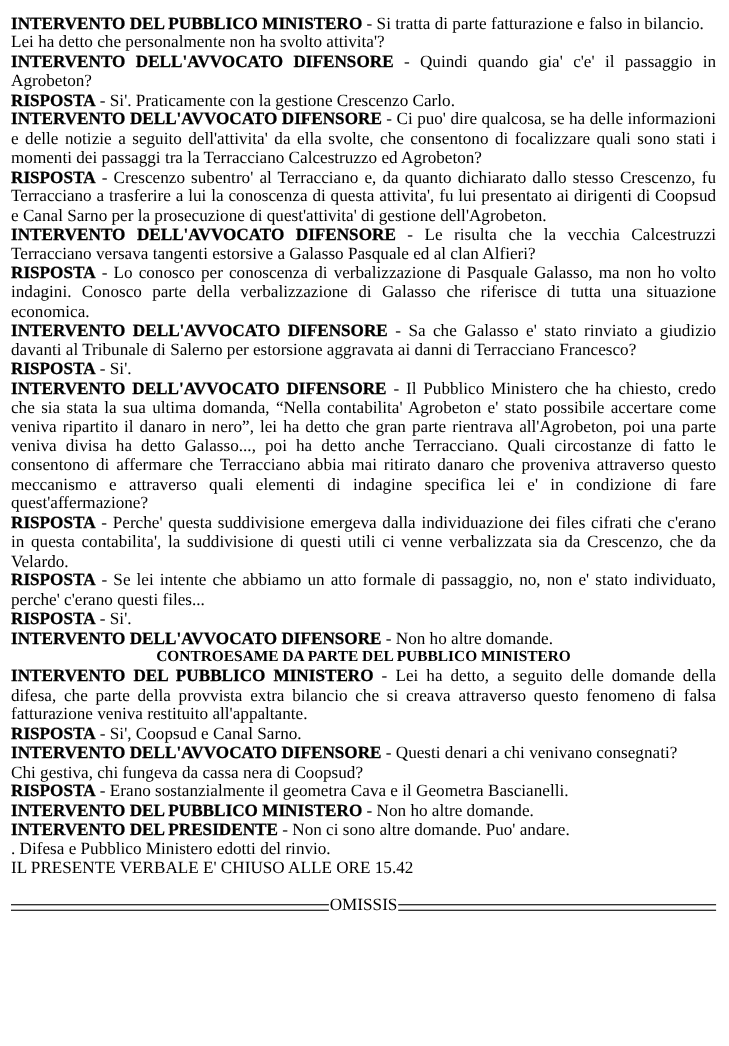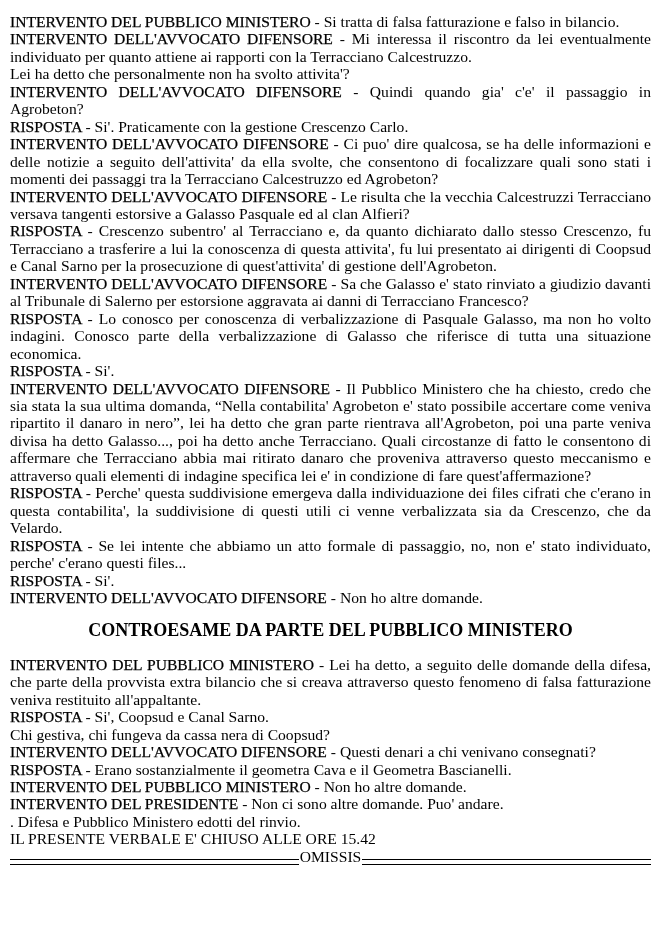--- a/index.html
+++ b/index.html
@@ -8,59 +8,58 @@
     position: relative;
     width: 663px; height: 951px;
     font-family: "Liberation Serif", "DejaVu Serif", serif;
     font-size: 15.6px;
     line-height: 17.45px;
     color: #000;
     padding: 13px 12px 0 10px;
     box-sizing: border-box;
   }
   .para { margin: 0; text-align: justify; text-align-last: left; }
-  .para .speaker { font-weight: normal; -webkit-text-stroke: 0.25px #000; }
+  .para .speaker { font-weight: bold; -webkit-text-stroke: 0.25px #000; }
   .para .sep { }
   .heading {
-    margin: 16px; text-align: center; font-weight: bold; font-size: 18px;
+    margin: 0; text-align: center; font-weight: bold; font-size: 14px;
   }
   .omissis {
-    display: flex; align-items: flex-end; margin-top: 0px;
+    display: flex; align-items: center; margin-top: 16px;
   }
   .omissis .rule { flex: 1; height: 4px; border-top: 1.2px solid #000; border-bottom: 1.2px solid #000; margin-top: 4px; }
   .omissis .label { padding: 0 1px; }
 </style>
 </head>
 <body>
 
 <div class="page">
   <div id="body-before">
-      <p class="para"><span class="speaker">INTERVENTO DEL PUBBLICO MINISTERO</span><span class="sep"> - </span><span>Si tratta di falsa fatturazione e falso in bilancio.</span></p>
-      <p class="para"><span class="speaker">INTERVENTO DELL'AVVOCATO DIFENSORE</span><span class="sep"> - </span><span>Mi interessa il riscontro da lei eventualmente individuato per quanto attiene ai rapporti con la Terracciano Calcestruzzo.</span></p>
+      <p class="para"><span class="speaker">INTERVENTO DEL PUBBLICO MINISTERO</span><span class="sep"> - </span><span>Si tratta di parte fatturazione e falso in bilancio.</span></p>
       <p class="para"><span>Lei ha detto che personalmente non ha svolto attivita'?</span></p>
       <p class="para"><span class="speaker">INTERVENTO DELL'AVVOCATO DIFENSORE</span><span class="sep"> - </span><span>Quindi quando gia' c'e' il passaggio in Agrobeton?</span></p>
       <p class="para"><span class="speaker">RISPOSTA</span><span class="sep"> - </span><span>Si'. Praticamente con la gestione Crescenzo Carlo.</span></p>
       <p class="para"><span class="speaker">INTERVENTO DELL'AVVOCATO DIFENSORE</span><span class="sep"> - </span><span>Ci puo' dire qualcosa, se ha delle informazioni e delle notizie a seguito dell'attivita' da ella svolte, che consentono di focalizzare quali sono stati i momenti dei passaggi tra la Terracciano Calcestruzzo ed Agrobeton?</span></p>
+      <p class="para"><span class="speaker">RISPOSTA</span><span class="sep"> - </span><span>Crescenzo subentro' al Terracciano e, da quanto dichiarato dallo stesso Crescenzo, fu Terracciano a trasferire a lui la conoscenza di questa attivita', fu lui presentato ai dirigenti di Coopsud e Canal Sarno per la prosecuzione di quest'attivita' di gestione dell'Agrobeton.</span></p>
       <p class="para"><span class="speaker">INTERVENTO DELL'AVVOCATO DIFENSORE</span><span class="sep"> - </span><span>Le risulta che la vecchia Calcestruzzi Terracciano versava tangenti estorsive a Galasso Pasquale ed al clan Alfieri?</span></p>
-      <p class="para"><span class="speaker">RISPOSTA</span><span class="sep"> - </span><span>Crescenzo subentro' al Terracciano e, da quanto dichiarato dallo stesso Crescenzo, fu Terracciano a trasferire a lui la conoscenza di questa attivita', fu lui presentato ai dirigenti di Coopsud e Canal Sarno per la prosecuzione di quest'attivita' di gestione dell'Agrobeton.</span></p>
+      <p class="para"><span class="speaker">RISPOSTA</span><span class="sep"> - </span><span>Lo conosco per conoscenza di verbalizzazione di Pasquale Galasso, ma non ho volto indagini. Conosco parte della verbalizzazione di Galasso che riferisce di tutta una situazione economica.</span></p>
       <p class="para"><span class="speaker">INTERVENTO DELL'AVVOCATO DIFENSORE</span><span class="sep"> - </span><span>Sa che Galasso e' stato rinviato a giudizio davanti al Tribunale di Salerno per estorsione aggravata ai danni di Terracciano Francesco?</span></p>
-      <p class="para"><span class="speaker">RISPOSTA</span><span class="sep"> - </span><span>Lo conosco per conoscenza di verbalizzazione di Pasquale Galasso, ma non ho volto indagini. Conosco parte della verbalizzazione di Galasso che riferisce di tutta una situazione economica.</span></p>
       <p class="para"><span class="speaker">RISPOSTA</span><span class="sep"> - </span><span>Si'.</span></p>
       <p class="para"><span class="speaker">INTERVENTO DELL'AVVOCATO DIFENSORE</span><span class="sep"> - </span><span>Il Pubblico Ministero che ha chiesto, credo che sia stata la sua ultima domanda, “Nella contabilita' Agrobeton e' stato possibile accertare come veniva ripartito il danaro in nero”, lei ha detto che gran parte rientrava all'Agrobeton, poi una parte veniva divisa ha detto Galasso..., poi ha detto anche Terracciano. Quali circostanze di fatto le consentono di affermare che Terracciano abbia mai ritirato danaro che proveniva attraverso questo meccanismo e attraverso quali elementi di indagine specifica lei e' in condizione di fare quest'affermazione?</span></p>
       <p class="para"><span class="speaker">RISPOSTA</span><span class="sep"> - </span><span>Perche' questa suddivisione emergeva dalla individuazione dei files cifrati che c'erano in questa contabilita', la suddivisione di questi utili ci venne verbalizzata sia da Crescenzo, che da Velardo.</span></p>
       <p class="para"><span class="speaker">RISPOSTA</span><span class="sep"> - </span><span>Se lei intente che abbiamo un atto formale di passaggio, no, non e' stato individuato, perche' c'erano questi files...</span></p>
       <p class="para"><span class="speaker">RISPOSTA</span><span class="sep"> - </span><span>Si'.</span></p>
       <p class="para"><span class="speaker">INTERVENTO DELL'AVVOCATO DIFENSORE</span><span class="sep"> - </span><span>Non ho altre domande.</span></p>
     </div>
   <p class="heading">CONTROESAME DA PARTE DEL PUBBLICO MINISTERO</p>
   <div id="body-after">
       <p class="para"><span class="speaker">INTERVENTO DEL PUBBLICO MINISTERO</span><span class="sep"> - </span><span>Lei ha detto, a seguito delle domande della difesa, che parte della provvista extra bilancio che si creava attraverso questo fenomeno di falsa fatturazione veniva restituito all'appaltante.</span></p>
       <p class="para"><span class="speaker">RISPOSTA</span><span class="sep"> - </span><span>Si', Coopsud e Canal Sarno.</span></p>
+      <p class="para"><span class="speaker">INTERVENTO DELL'AVVOCATO DIFENSORE</span><span class="sep"> - </span><span>Questi denari a chi venivano consegnati?</span></p>
       <p class="para"><span>Chi gestiva, chi fungeva da cassa nera di Coopsud?</span></p>
-      <p class="para"><span class="speaker">INTERVENTO DELL'AVVOCATO DIFENSORE</span><span class="sep"> - </span><span>Questi denari a chi venivano consegnati?</span></p>
       <p class="para"><span class="speaker">RISPOSTA</span><span class="sep"> - </span><span>Erano sostanzialmente il geometra Cava e il Geometra Bascianelli.</span></p>
       <p class="para"><span class="speaker">INTERVENTO DEL PUBBLICO MINISTERO</span><span class="sep"> - </span><span>Non ho altre domande.</span></p>
       <p class="para"><span class="speaker">INTERVENTO DEL PRESIDENTE</span><span class="sep"> - </span><span>Non ci sono altre domande. Puo' andare.</span></p>
       <p class="para"><span>. Difesa e Pubblico Ministero edotti del rinvio.</span></p>
       <p class="para"><span>IL PRESENTE VERBALE E' CHIUSO ALLE ORE 15.42</span></p>
     </div>
   <div class="omissis">
     <span class="rule"></span>
     <span class="label">OMISSIS</span>
     <span class="rule"></span>

